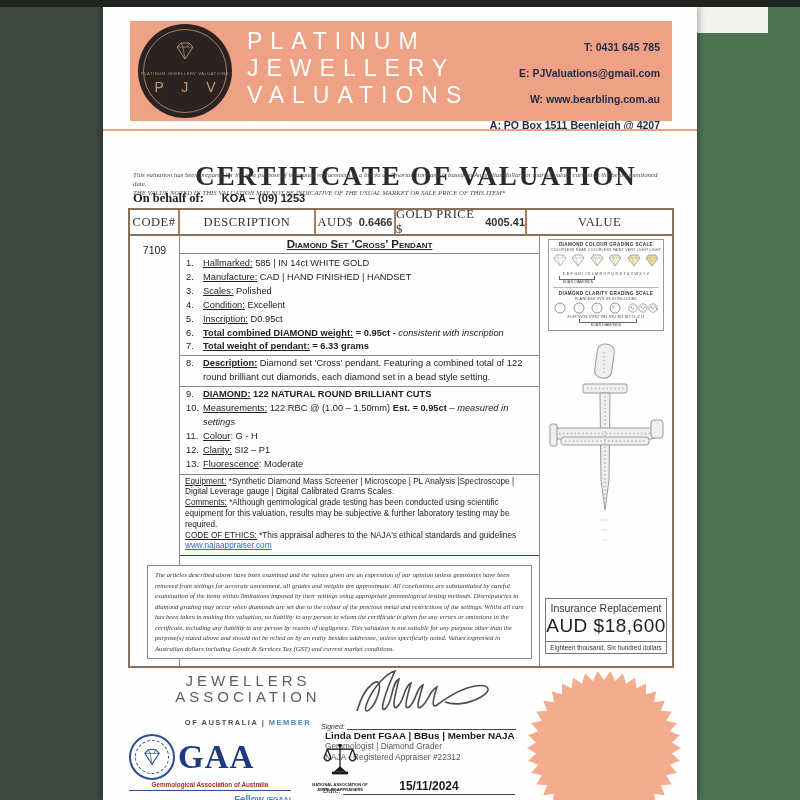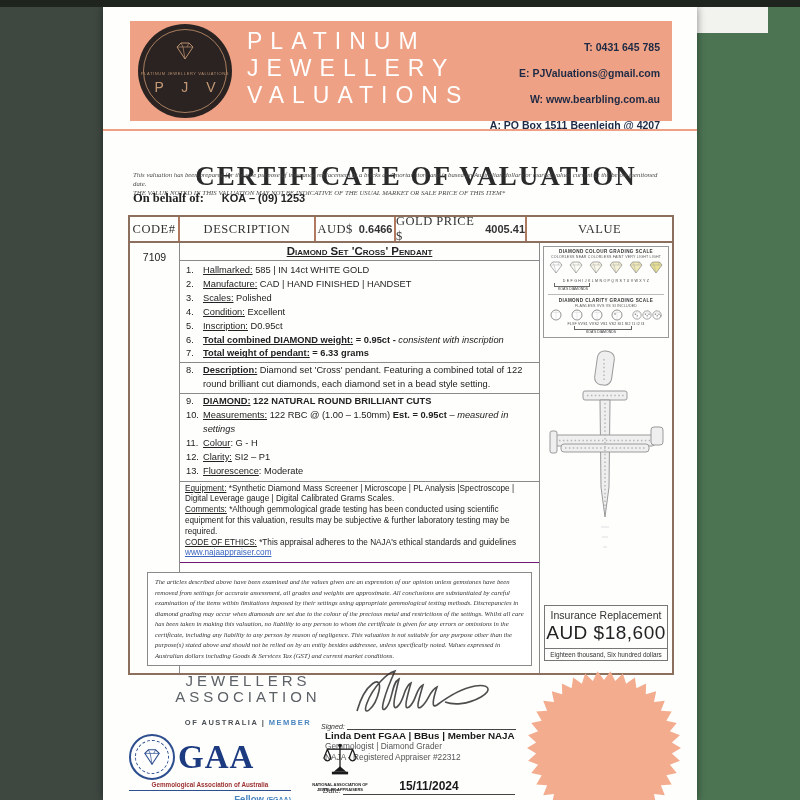--- a/index.html
+++ b/index.html
@@ -24,21 +24,21 @@
 
   .salmon-rule{position:absolute;left:0;top:122px;width:100%;height:2px;background:#eea184;}
   .cert-title{position:absolute;left:16px;top:126px;width:100%;text-align:center;font-family:"Liberation Serif",serif;
               font-weight:700;font-size:27px;letter-spacing:2px;color:#2a2a2a;margin-top:28px;}
   .intro{position:absolute;left:30px;top:163px;width:534px;font-family:"Liberation Serif",serif;font-style:italic;
          font-size:6.8px;line-height:9px;color:#4a4a4a;}
   .behalf{position:absolute;left:30px;top:184px;font-family:"Liberation Serif",serif;font-weight:700;font-size:12.5px;color:#222;}
   .behalf-val{font-family:"Liberation Sans",sans-serif;font-size:11px;font-weight:700;margin-left:18px;}
 
   
-  .vtable{position:absolute;left:25px;top:208px;width:546px;height:460px;border:2px solid #8d6f5e;display:flex;flex-direction:column;box-sizing:border-box;}
+  .vtable{position:absolute;left:25px;top:201px;width:546px;height:460px;border:2px solid #8d6f5e;display:flex;flex-direction:column;box-sizing:border-box;}
   .thead{display:flex;height:24px;border-bottom:2px solid #8d6f5e;flex:none;}
   .th{display:flex;align-items:center;justify-content:center;font-family:"Liberation Serif",serif;font-size:12.5px;
       letter-spacing:.5px;color:#333;border-right:2px solid #b07a60;box-sizing:border-box;}
   .w-code{width:50px;} .w-desc{width:136px;} .w-aud{width:80px;} .w-gold{width:131px;} .w-val{flex:1;border-right:none;}
   .hv{font-family:"Liberation Sans",sans-serif;font-size:11px;margin-left:6px;font-weight:600;letter-spacing:0;}
 
   .tbody{flex:1;display:flex;position:relative;min-height:0;}
   .col-code{width:50px;flex:none;border-right:1px solid #8a8a8a;text-align:center;padding-top:8px;font-size:10.5px;box-sizing:border-box;}
   .col-mid{width:359px;flex:none;display:flex;flex-direction:column;box-sizing:border-box;}
   .item-title{height:18px;flex:none;border-bottom:1px solid #8a8a8a;text-align:center;font-variant:small-caps;
@@ -48,21 +48,21 @@
   .detail-row{display:flex;font-size:9.3px;line-height:13.9px;}
   .detail-row.sep{border-top:1px solid #8a8a8a;margin:1px -4px 0 -4px;padding:1px 4px 0 4px;}
   .d-num{width:17px;flex:none;padding-left:2px;}
   .d-text{flex:1;}
   .u{text-decoration:underline;} .b{font-weight:700;} .i{font-style:italic;}
   .lk{color:#3a66c0;text-decoration:underline;cursor:pointer;}
   .equip{border-top:1px solid #8a8a8a;border-bottom:1px solid #701a75;margin-top:2px;padding:2px 5px 3px;font-size:8.2px;line-height:10.8px;}
   .legalbox{position:absolute;left:17px;bottom:7px;width:369px;border:1px solid #8a8a8a;padding:4px 7px;background:#fff;
             font-family:"Liberation Serif",serif;font-style:italic;font-size:6.7px;line-height:10.5px;color:#333;z-index:2;}
 
-  .col-val{flex:1;border-left:1px solid #8a8a8a;display:flex;flex-direction:column;box-sizing:border-box;}
+  .col-val{flex:1;border-left:1px solid #8a8a8a;display:flex;flex-direction:column;box-sizing:border-box;align-items:center;}
   .scalesbox{margin:3px;border:1px solid #999;padding:2px 2px 3px;flex:none;}
   .sc-title{font-size:4.6px;font-weight:700;text-align:center;letter-spacing:.4px;color:#333;}
   .sc-toplabels{font-size:3.6px;text-align:center;color:#555;margin-top:1px;letter-spacing:.2px;}
   .sc-row{display:flex;justify-content:space-around;align-items:center;margin-top:1px;}
   .sc-botlabels{font-size:3.6px;text-align:center;color:#444;margin-top:1px;letter-spacing:.2px;}
   .marker{border:1px solid #666;border-top:none;height:3px;}
   .m-colour{width:34px;margin-left:8px;}
   .m-clarity{width:56px;margin-left:28px;}
   .marker-label{font-size:3.5px;color:#333;text-align:center;width:50px;}
   .ml-colour{margin-left:2px;} .ml-clarity{margin-left:30px;}

